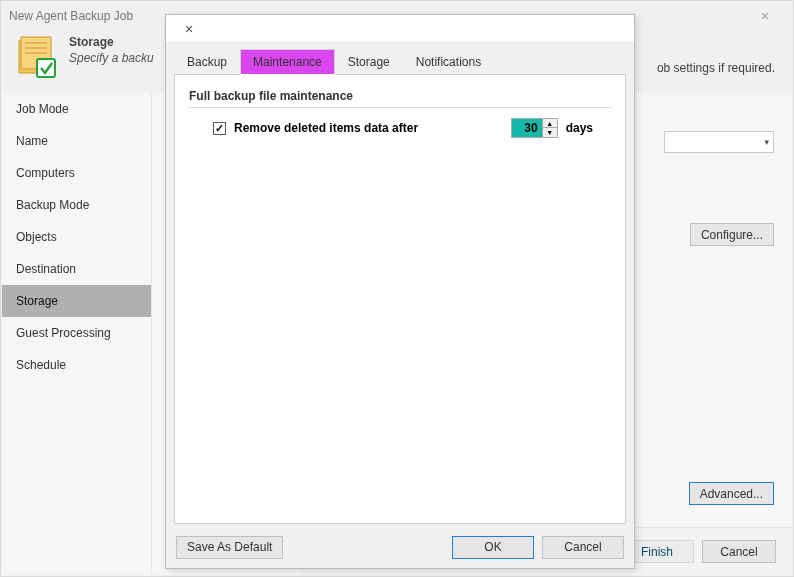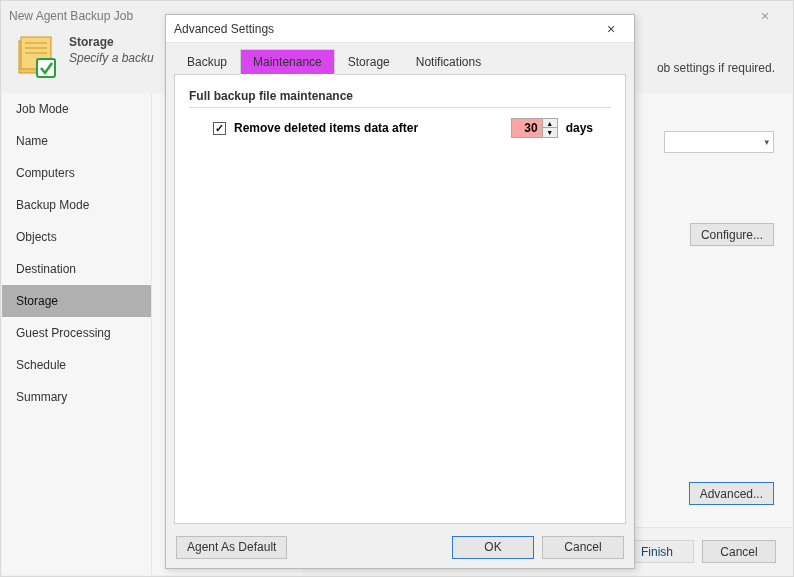--- a/index.html
+++ b/index.html
@@ -46,21 +46,21 @@
   .tabpage { margin:0 8px 8px 8px; background:#fff; border:1px solid #cfcfcf; height:450px; position:relative; top:-1px; }
 
   .group { margin:14px 14px 0 14px;font-weight:bold; }
   .group-title { color:#333; margin-bottom:4px; }
   .group-sep { border:none; border-top:1px solid #dcdcdc; margin:0 0 10px 0; }
 
   .row { display:flex; align-items:center; gap:8px; padding:0 18px 0 24px; }
   .chk { width:13px; height:13px; border:1px solid #5a5a5a; background:#fff; display:inline-flex; align-items:center; justify-content:center; }
   .chk .mark { font-size:11px; line-height:11px; color:#111; }
 
-  .spinner { display:flex; align-items:center; border:1px solid #a9a9a9; height:20px; background:#fca5a5; }
+  .spinner { display:flex; align-items:center; border:1px solid #a9a9a9; height:20px; background:#14b8a6; }
   .spinner .val { width:30px; text-align:right; padding:0 4px; }
   .spinner .btns { display:flex; flex-direction:column; border-left:1px solid #a9a9a9; }
   .spinner .sbtn { width:14px; height:9px; display:flex; align-items:center; justify-content:center; font-size:7px; background:#efefef; }
   .spinner .sbtn:first-child { border-bottom:1px solid #a9a9a9; }
 
   .modal-footer { position:absolute; left:0; right:0; bottom:0; height:42px; display:flex; align-items:center; padding:0 10px; gap:8px; }
   .modal-footer .spacer { flex:1; }
 </style>
 </head>
 <body>
@@ -97,21 +97,20 @@
     <div class="sidebar">
       <div class="item"><span>Job Mode</span></div>
       <div class="item"><span>Name</span></div>
       <div class="item"><span>Computers</span></div>
       <div class="item"><span>Backup Mode</span></div>
       <div class="item"><span>Objects</span></div>
       <div class="item"><span>Destination</span></div>
       <div class="item active"><span>Storage</span></div>
       <div class="item"><span>Guest Processing</span></div>
       <div class="item"><span>Schedule</span></div>
-      <div class="item"><span>Summary</span></div>
     </div>
 
     <div class="main">
       <div class="bg-select">
         <span class="chev">▾</span>
       </div>
       <div class="btn configure-btn">
         <span>Configure...</span>
       </div>
       <div class="btn advanced-btn">
@@ -131,21 +130,20 @@
         <div class="btn">
             <span>Cancel</span>
           </div>
       </div>
     </div>
   </div>
 </div>
 
 <div class="modal">
   <div class="modal-titlebar">
-    <span class="mtitle">Advanced Settings</span>
     <span class="mclose">×</span>
   </div>
 
   <div class="tabs">
     <div class="tab">
         <span>Backup</span>
       </div>
     <div class="tab active">
         <span>Maintenance</span>
       </div>
@@ -174,21 +172,21 @@
             <span class="sbtn">▼</span>
           </span>
         </span>
         <span>days</span>
       </div>
     </div>
   </div>
 
   <div class="modal-footer">
     <div class="btn">
-      <span>Agent As Default</span>
+      <span>Save As Default</span>
     </div>
     <div class="spacer"></div>
     <div class="btn primary" style="min-width:82px">
       <span>OK</span>
     </div>
     <div class="btn" style="min-width:82px">
       <span>Cancel</span>
     </div>
   </div>
 </div>

